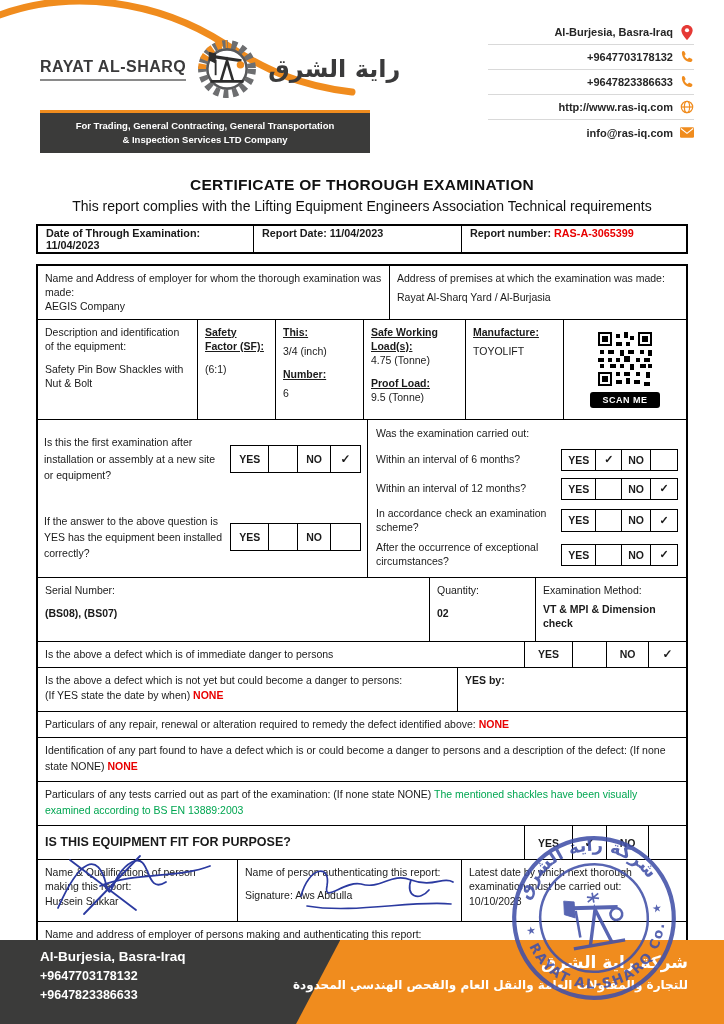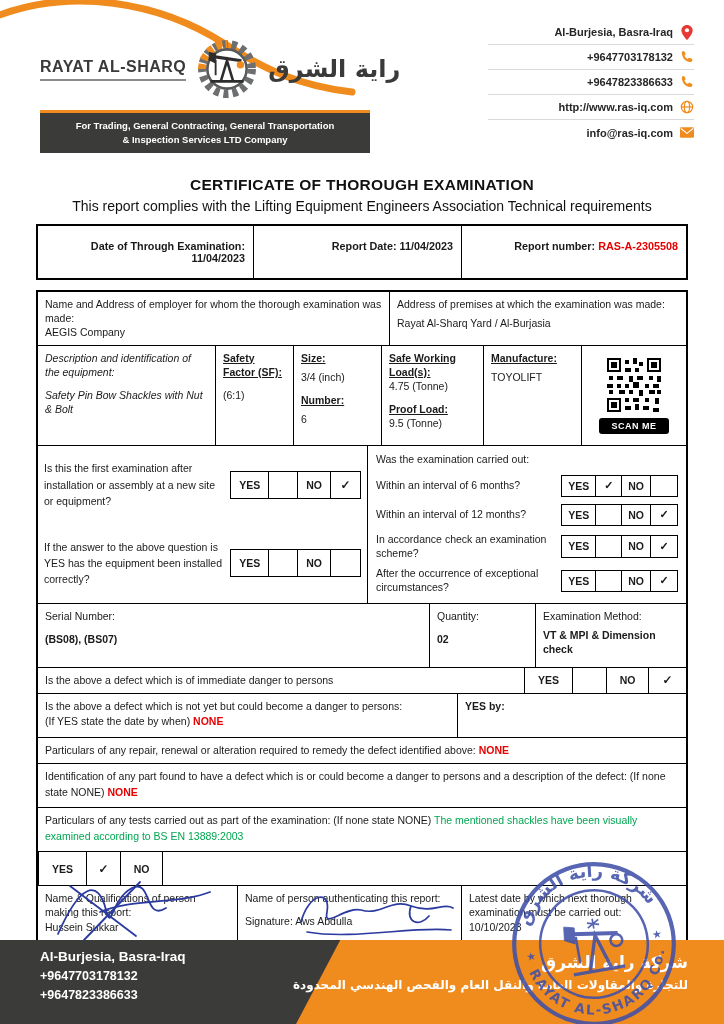--- a/index.html
+++ b/index.html
@@ -32,21 +32,21 @@
   .c-ico svg { display:block; }
 
   
   .title-block { text-align:center; margin-top:8px; }
   .title-block h1 { font-size:15.5px; font-weight:bold; letter-spacing:.3px; color:#111; }
   .title-block p { font-size:14px; margin-top:4px; color:#111; }
 
   
   .dates-row { display:flex; border:2px solid #000; margin:10px 36px 10px;
                font-weight:bold; font-size:10.8px; }
-  .d-cell { padding:14px 8px; border-right:1px solid #000;text-align:right; }
+  .d-cell { padding:1px 8px; border-right:1px solid #000; }
   .d-cell:last-child { border-right:none; }
   .d1 { width:216px; } .d2 { width:208px; } .d3 { flex:1; }
   .red { color:#e80000; }
   .green { color:#00a651; }
 
   
   .cert { margin:0 36px; border:2px solid #000; position:relative; font-size:10.5px; line-height:1.35; }
   .row { display:flex; border-bottom:1px solid #000; align-items:stretch; }
   .row:last-child { border-bottom:none; }
   .cell { padding:5px 7px; border-right:1px solid #000; }
@@ -54,21 +54,21 @@
   .grow { flex:1; }
   .b { font-weight:bold; }
   .bu { font-weight:bold; text-decoration:underline; }
   .vgap { margin-top:9px; }
   .vgap-s { margin-top:5px; }
 
   .r-employer { min-height:50px; }
   .r-employer .c1 { width:352px; }
 
   .r-equip { min-height:100px; }
-  .r-equip .c1 { width:178px;font-style:italic; }
+  .r-equip .c1 { width:160px; }
   .r-equip .c2 { width:78px; }
   .r-equip .c3 { width:88px; }
   .r-equip .c4 { width:102px; }
   .r-equip .c5 { width:98px; }
   .r-equip .c6 { flex:1; display:flex; flex-direction:column; align-items:center; justify-content:center; gap:4px; }
   .scanme { background:#000; color:#fff; font-weight:bold; font-size:9px; padding:2px 12px; border-radius:3px; letter-spacing:.5px; }
 
   .r-q { min-height:158px; }
   .q-left { width:330px; border-right:1px solid #000; display:flex; flex-direction:column; }
   .q-item { flex:1; display:flex; align-items:center; gap:6px; padding:6px 6px; }
@@ -223,21 +223,21 @@
     <div class="d-cell d1">
       <span>Date of Through Examination:</span>
       <span>11/04/2023</span>
     </div>
     <div class="d-cell d2">
       <span>Report Date:</span>
       <span>11/04/2023</span>
     </div>
     <div class="d-cell d3">
       <span>Report number:</span>
-      <span class="red">RAS-A-2305508</span>
+      <span class="red">RAS-A-3065399</span>
     </div>
   </div>
 
   <div class="cert">
 
     <div class="row r-employer">
       <div class="cell c1">
         <div>Name and Address of employer for whom the thorough examination was made:</div>
         <div>AEGIS Company</div>
       </div>
@@ -250,21 +250,21 @@
     <div class="row r-equip">
       <div class="cell c1">
         <div>Description and identification of the equipment:</div>
         <div class="vgap">Safety Pin Bow Shackles with Nut &amp; Bolt</div>
       </div>
       <div class="cell c2">
         <div class="bu">Safety Factor (SF):</div>
         <div class="vgap">(6:1)</div>
       </div>
       <div class="cell c3">
-        <div class="bu">Size:</div>
+        <div class="bu">This:</div>
         <div class="vgap-s">3/4 (inch)</div>
         <div class="bu vgap">Number:</div>
         <div class="vgap-s">6</div>
       </div>
       <div class="cell c4">
         <div class="bu">Safe Working Load(s):</div>
         <div>4.75 (Tonne)</div>
         <div class="bu vgap">Proof Load:</div>
         <div>9.5 (Tonne)</div>
       </div>
@@ -430,20 +430,21 @@
     </div>
 
     <div class="row r-tests">
       <div class="cell grow">
         <span>Particulars of any tests carried out as part of the examination: (If none state NONE)</span>
         <span class="green">The mentioned shackles have been visually examined according to BS EN 13889:2003</span>
       </div>
     </div>
 
     <div class="row r-fit">
+      <div class="cell grow">IS THIS EQUIPMENT FIT FOR PURPOSE?</div>
       <div class="vcell w-yes">YES</div>
       <div class="vcell w-chk">✓</div>
       <div class="vcell w-no">NO</div>
       <div class="vcell w-chk2"></div>
     </div>
 
     <div class="row r-signoff">
       <div class="cell c1">
         <div>Name &amp; Qualifications of person making this report:</div>
         <div>Hussein Sukkar</div>

